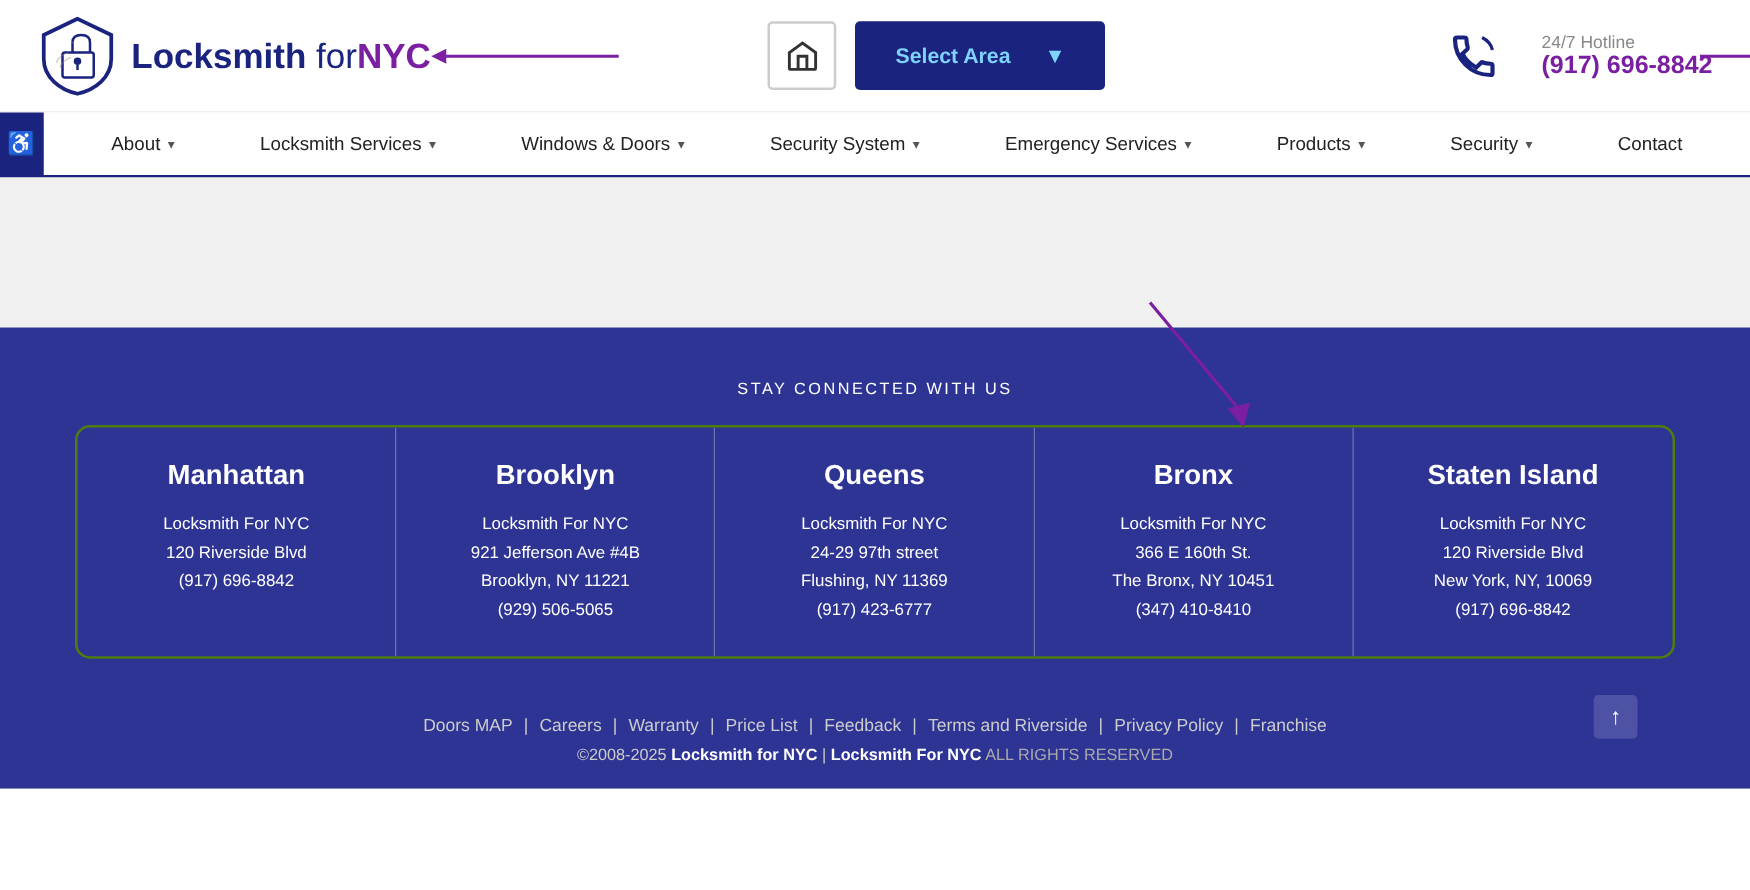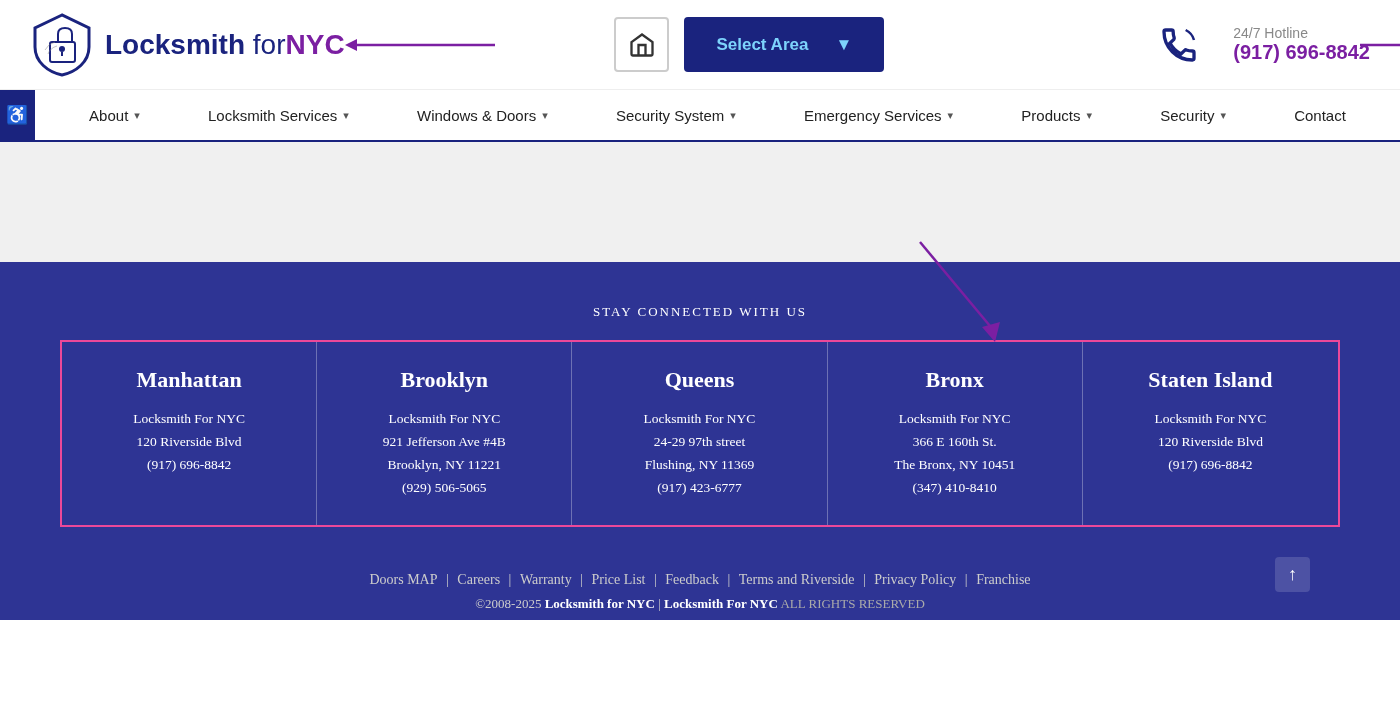--- a/index.html
+++ b/index.html
@@ -157,28 +157,27 @@
 
     
     .main-content {
       background: #f0f0f0;
       height: 120px;
     }
 
     
     .footer {
       background: #2e3494;
-      padding: 40px 60px 8px;
-      font-family: Liberation Serif, serif;
+      padding: 40px 60px 20px;
     }
     .locations-grid {
       display: grid;
       grid-template-columns: repeat(5, 1fr);
-      border: 2px solid #ec4899;
-      border-radius: 0;
+      border: 2px solid #4d7c0f;
+      border-radius: 12px;
       overflow: hidden;
       margin-bottom: 30px;
     }
     .location-col {
       padding: 25px 20px;
       text-align: center;
       color: #fff;
       border-right: 1px solid rgba(255,255,255,0.3);
     }
     .location-col:last-child { border-right: none; }
@@ -385,20 +384,21 @@
         <div>366 E 160th St.</div>
         <div>The Bronx, NY 10451</div>
         <div>(347) 410-8410</div>
       </div>
     </div>
     <div class="location-col">
       <div class="location-city">Staten Island</div>
       <div class="location-details">
         <div>Locksmith For NYC</div>
         <div>120 Riverside Blvd</div>
+        <div>New York, NY, 10069</div>
         <div>(917) 696-8842</div>
       </div>
     </div>
   </div>
 
   <div class="footer-bottom">
     <div class="footer-links">
       <a href="#">Doors MAP</a><span class="sep"> | </span>
       <a href="#">Careers</a><span class="sep"> | </span>
       <a href="#">Warranty</a><span class="sep"> | </span>

